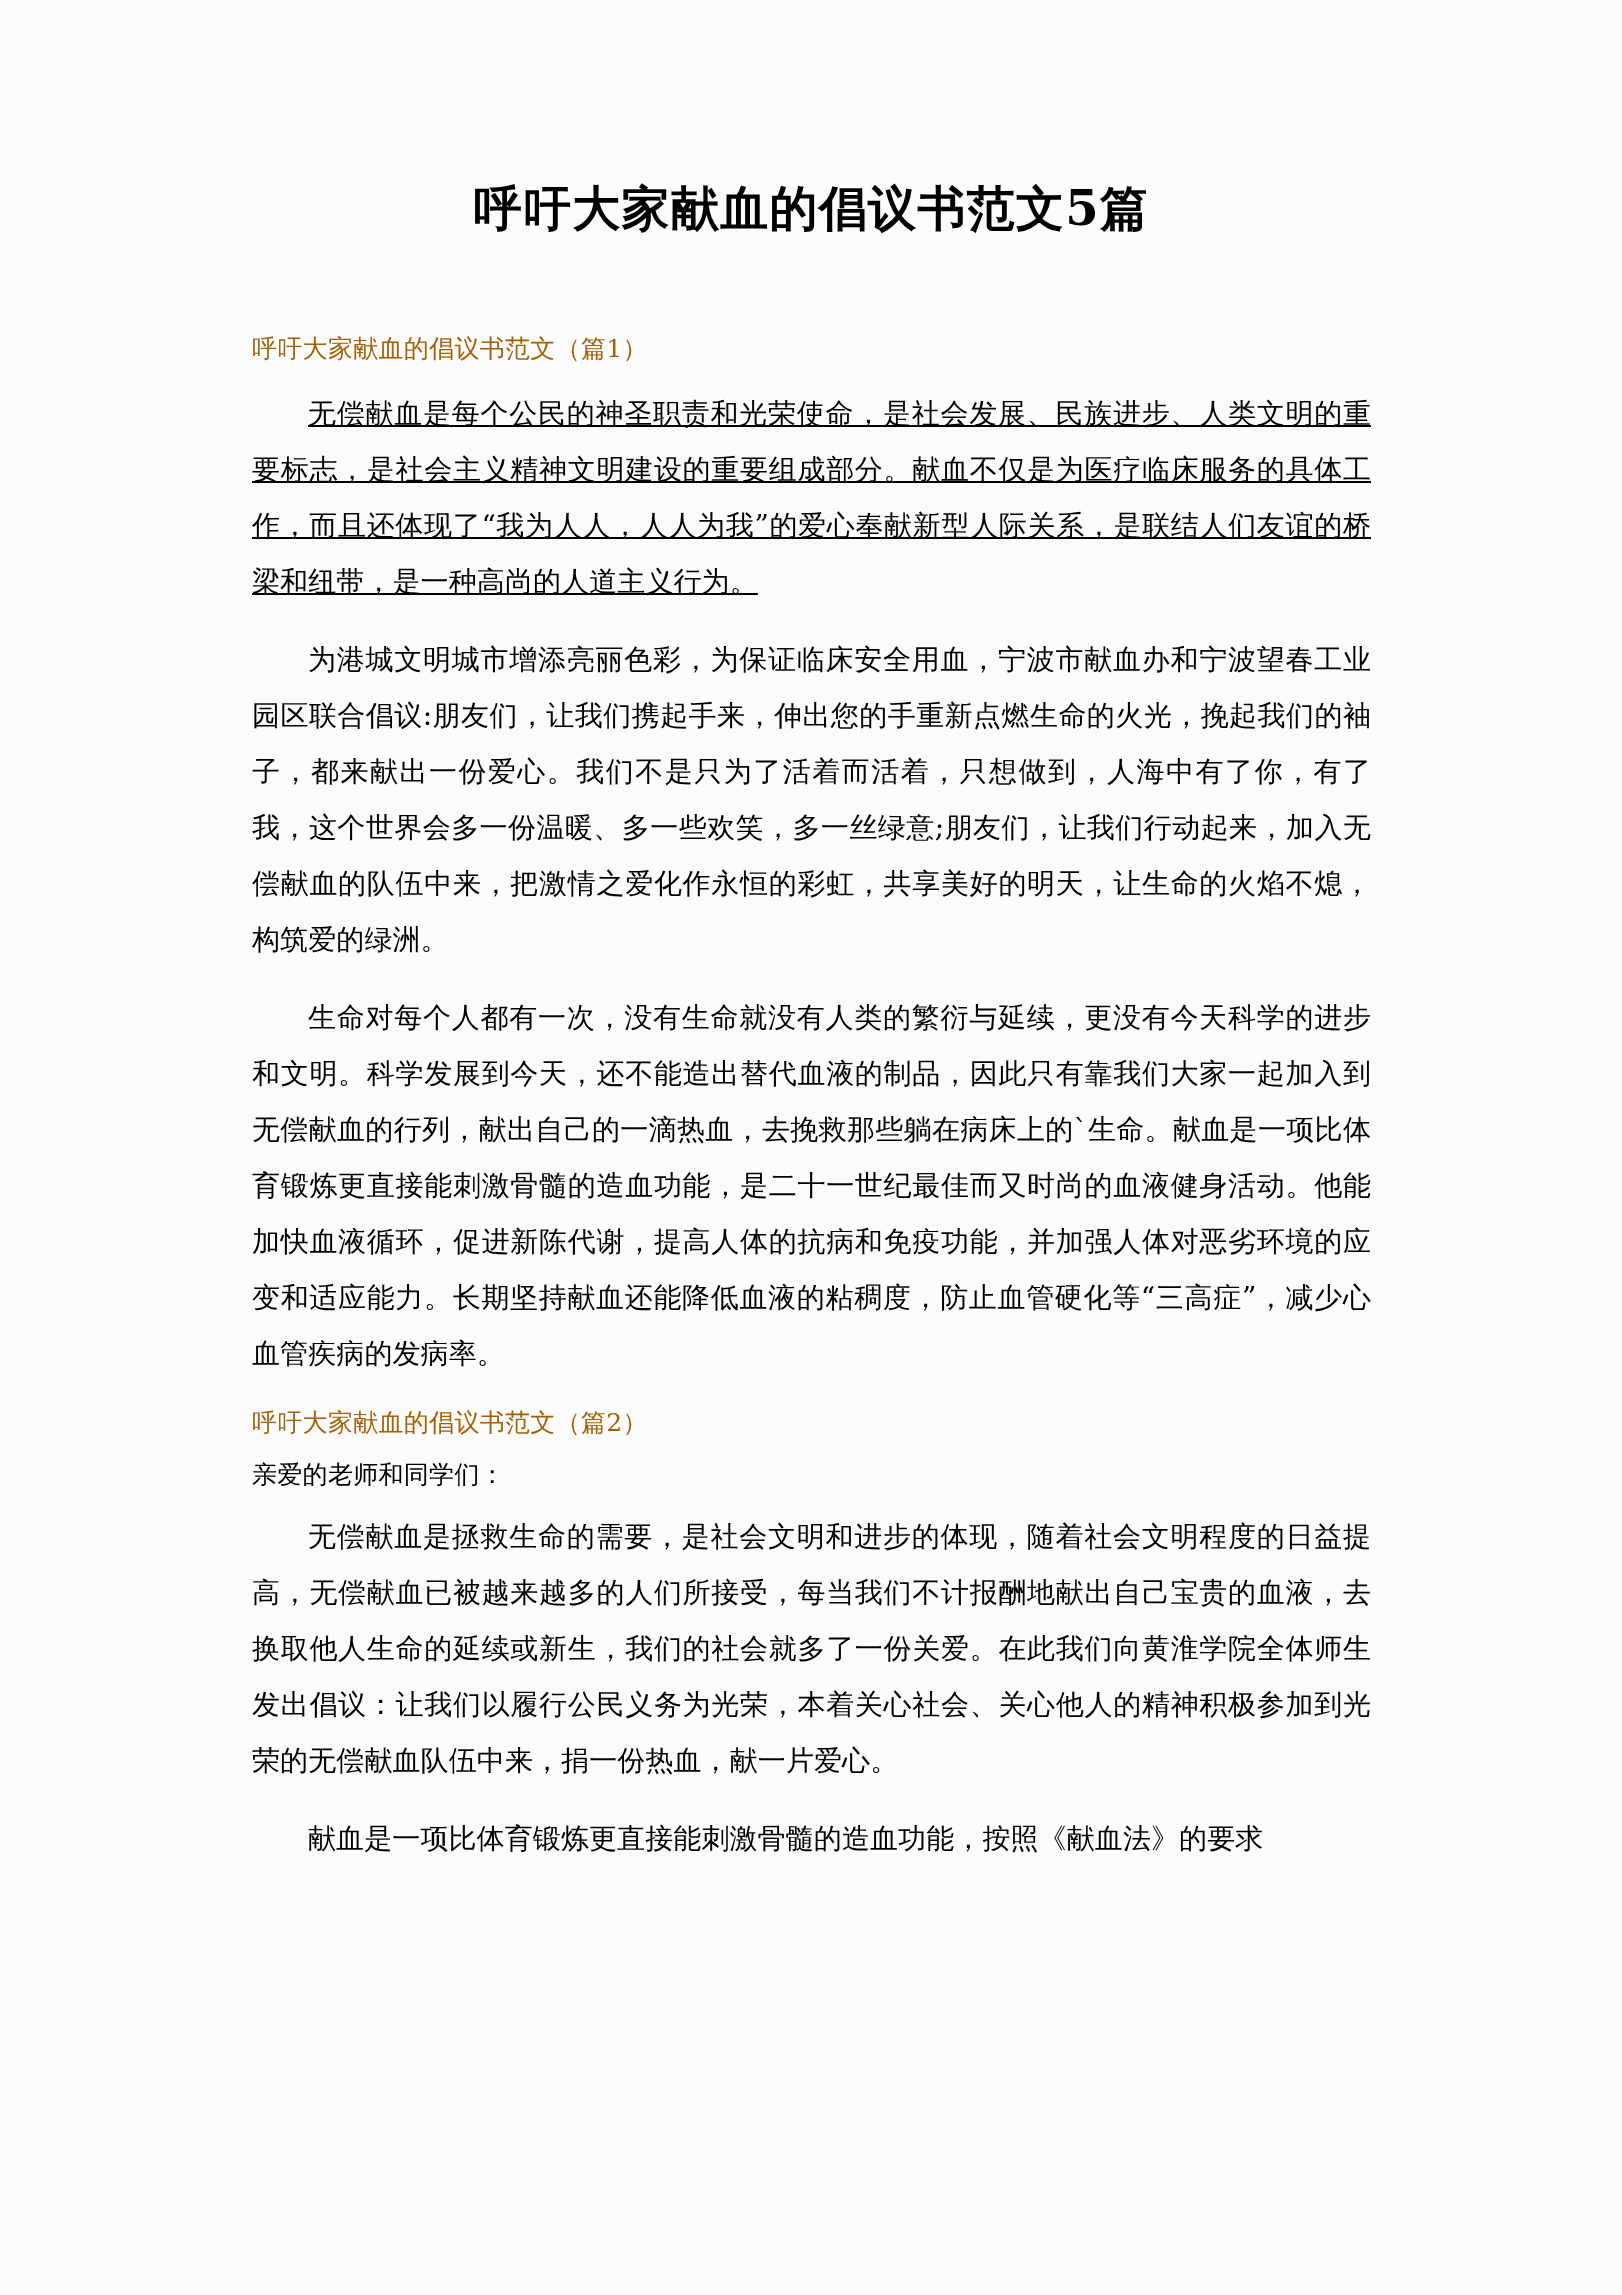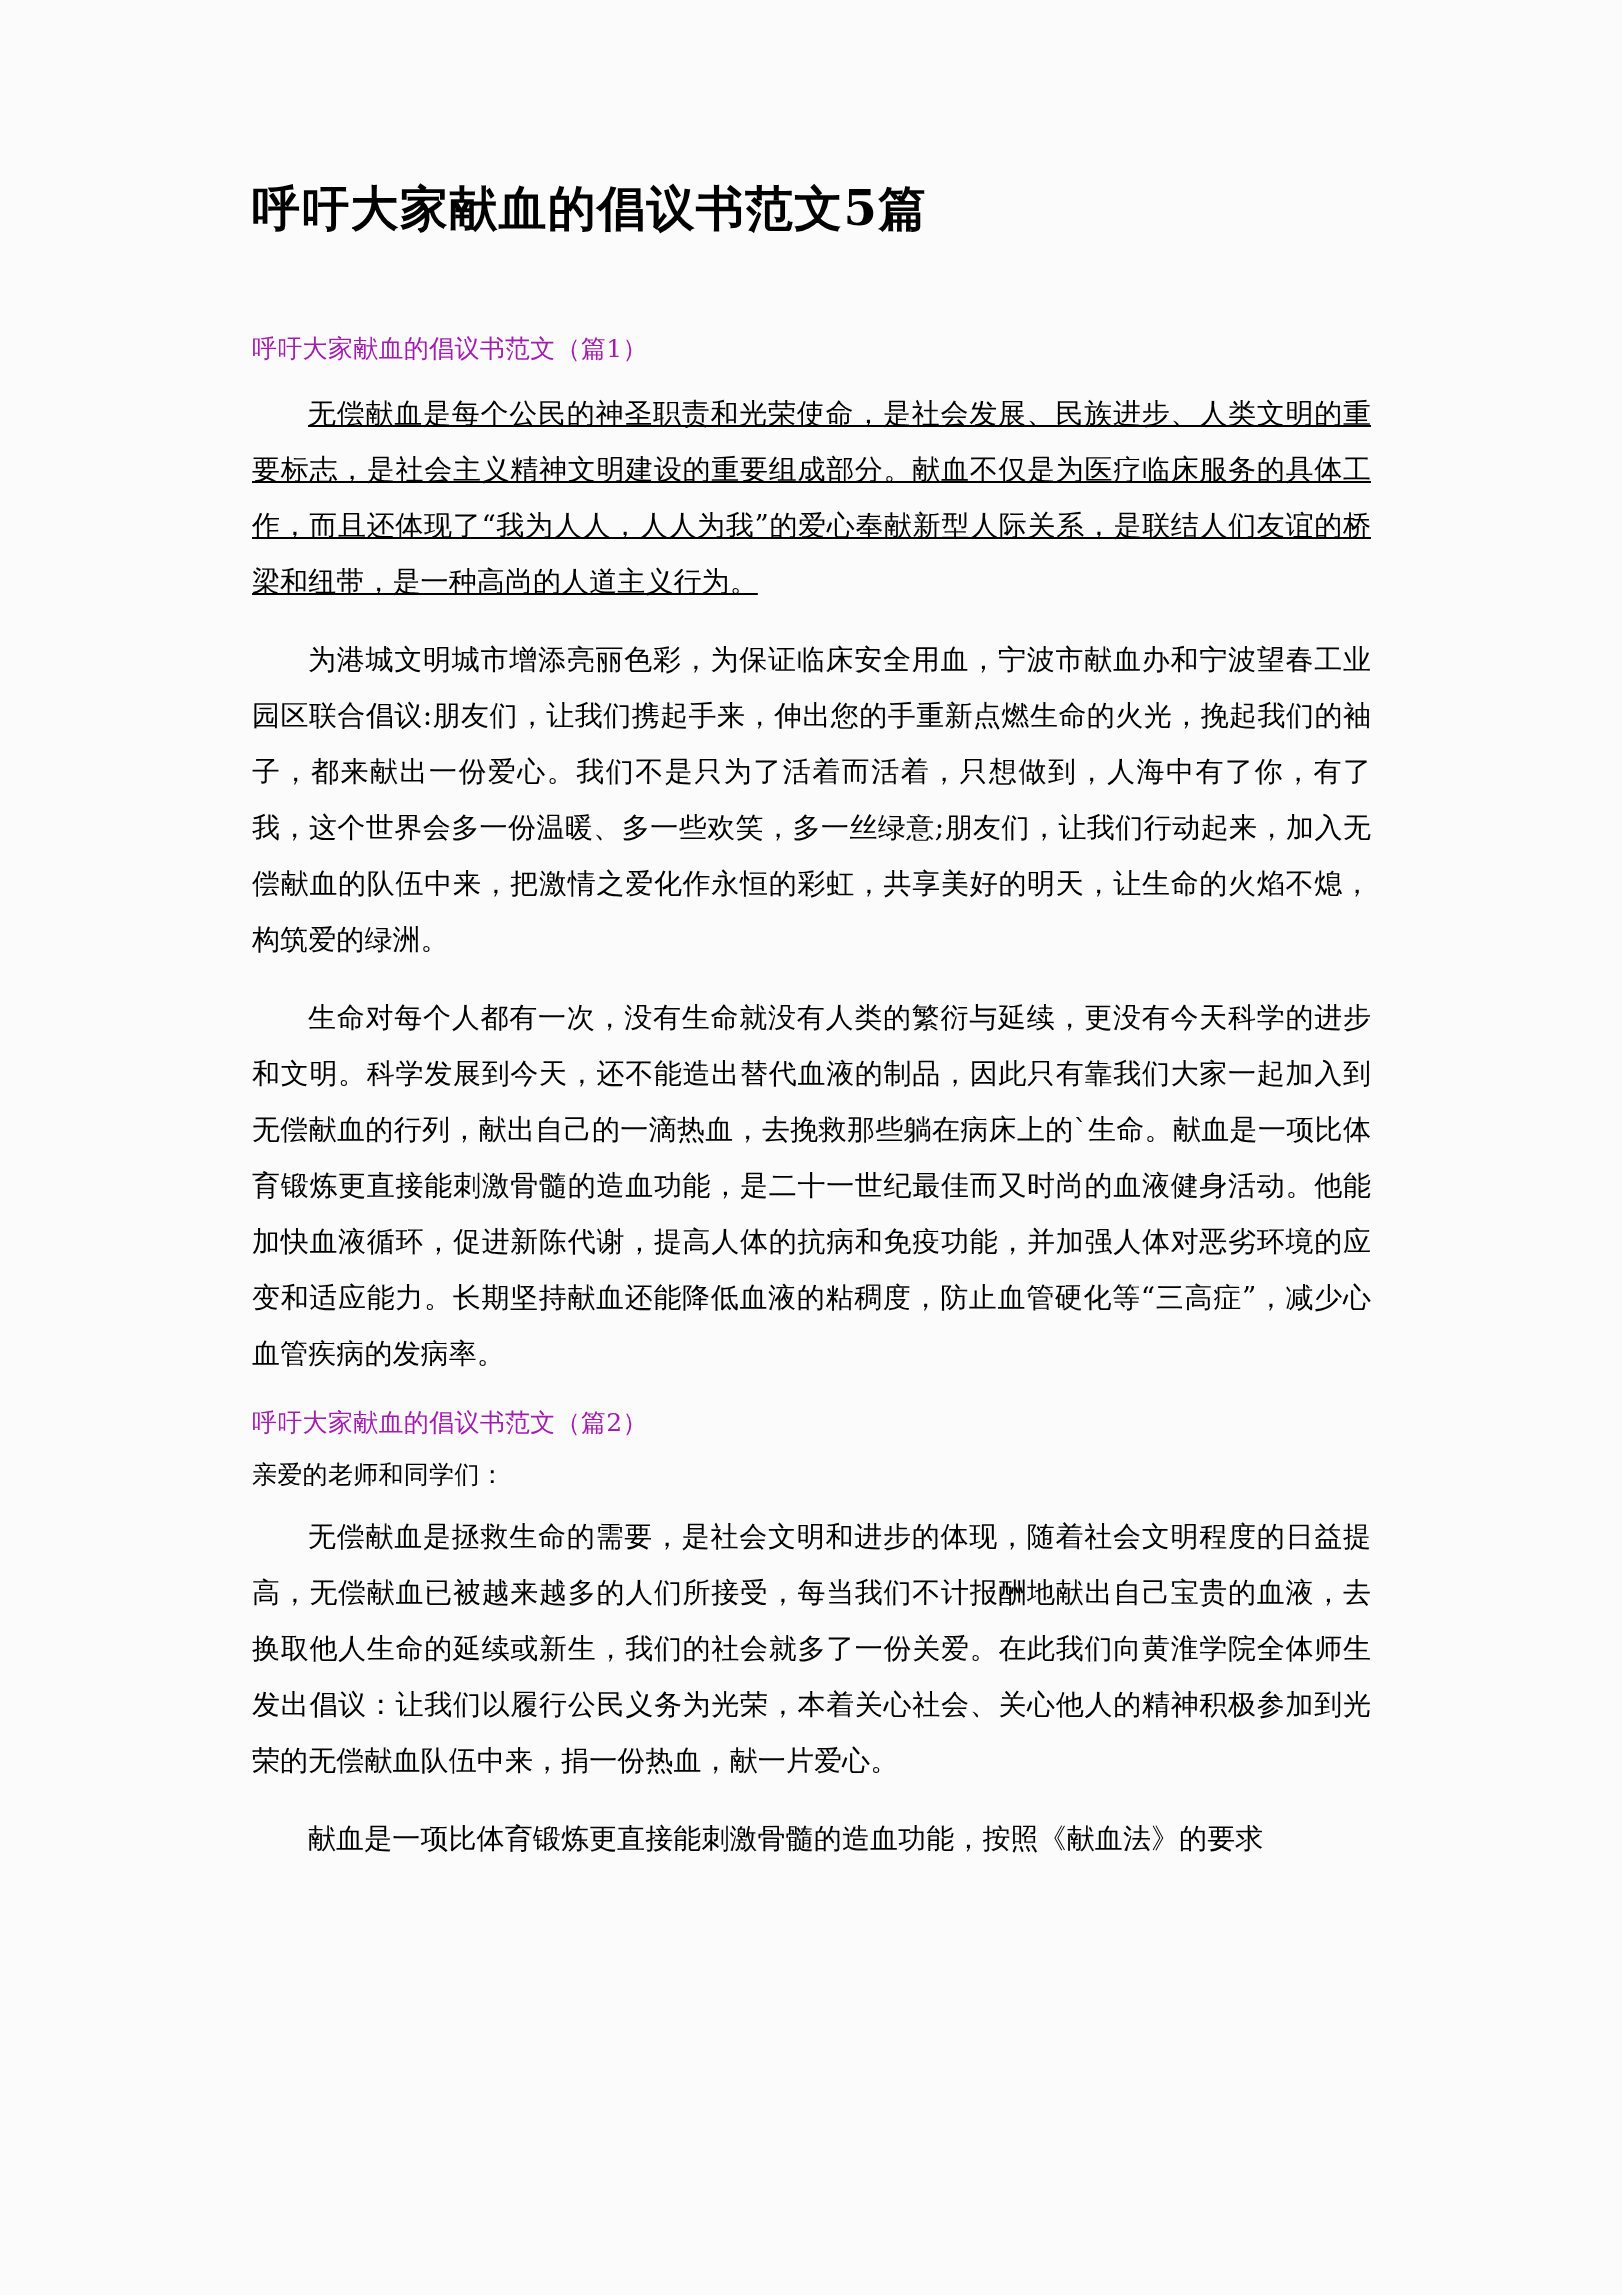--- a/index.html
+++ b/index.html
@@ -21,34 +21,35 @@
   }
   .doc-body {
     position: absolute;
     left: 252px;
     top: 0;
     width: 1119px;
   }
   .doc-title {
     font-size: 48px;
     font-weight: bold;
+    text-align: center;
     letter-spacing: 1.3px;
     line-height: 1.25;
     margin: 0;
     padding-top: 178px;
     color: #000000;
     font-family: "DejaVu Serif", "Liberation Serif", serif;
   }
   .section-heading {
     font-size: 25px;
     line-height: 1.0;
     margin: 0;
     padding-top: 98px;
     padding-bottom: 0;
-    color: #a21caf;
+    color: #a16207;
     text-align: left;
     letter-spacing: 0.3px;
   }
   .section-heading.tight {
     padding-top: 27.5px;
   }
   .salutation {
     font-size: 25px;
     line-height: 1.0;
     margin: 0;

